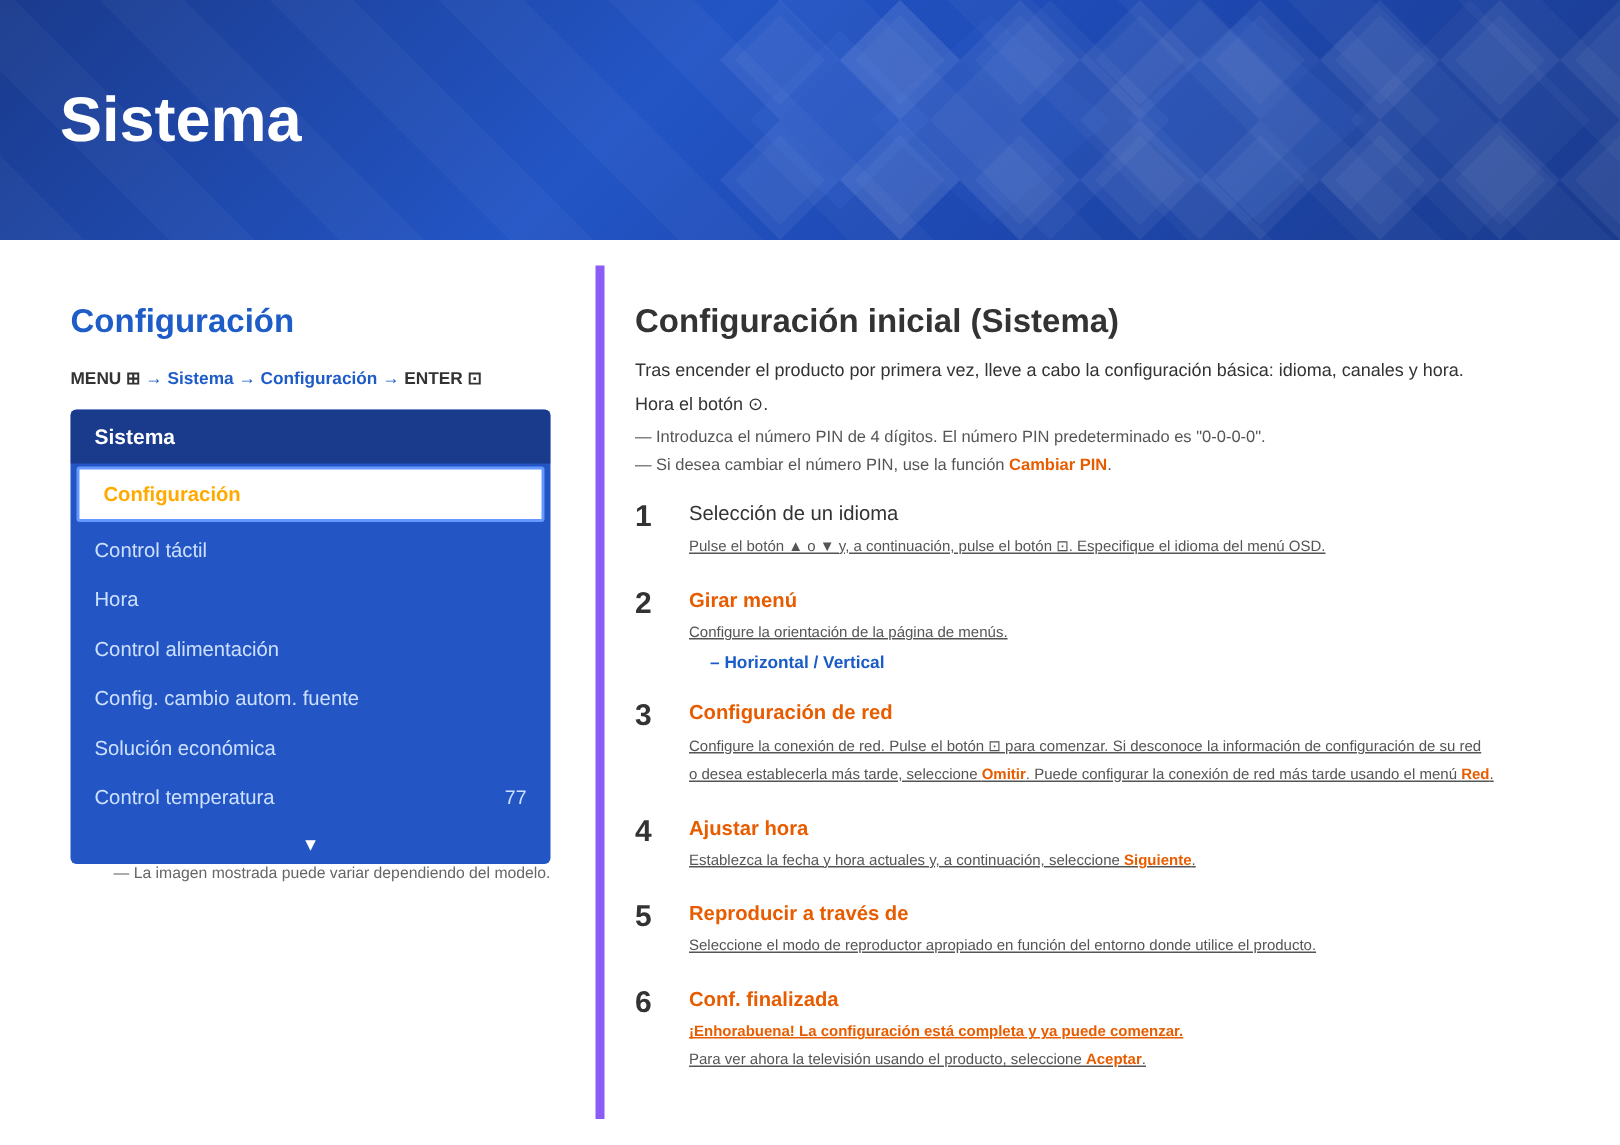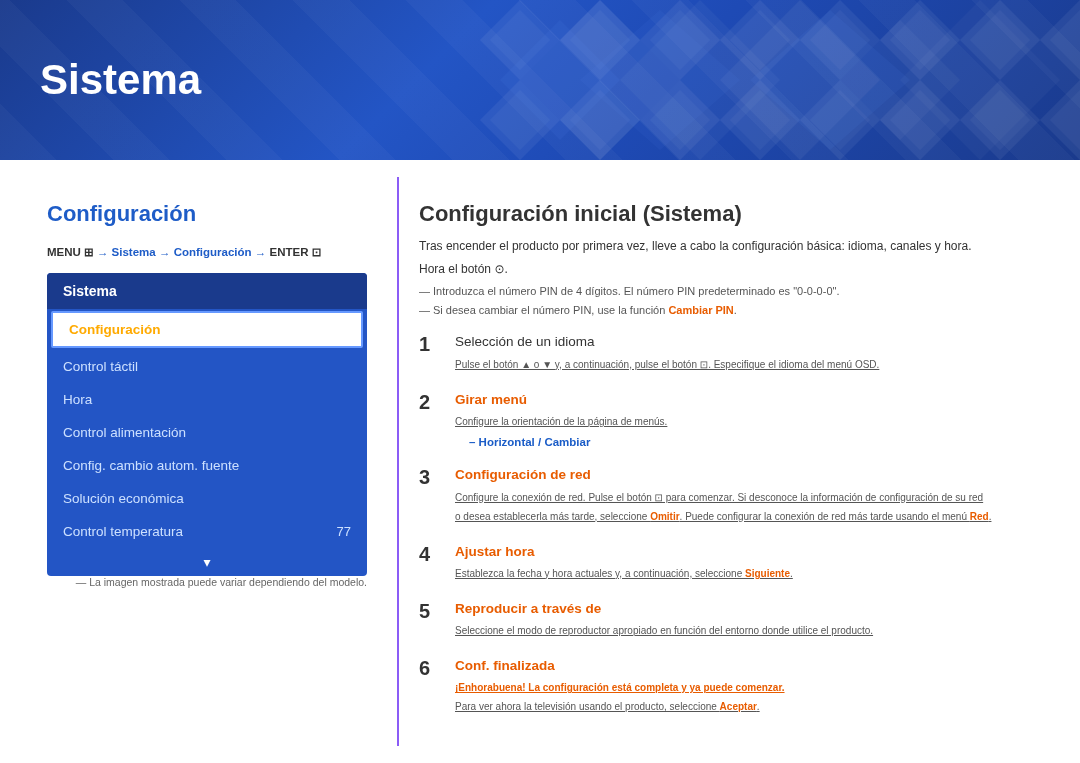--- a/index.html
+++ b/index.html
@@ -147,21 +147,21 @@
 
     .footnote::before {
       content: '— ';
     }
 
     
     .right-panel {
       flex: 1;
       padding: 24px 40px 24px 20px;
       overflow-y: auto;
-      border-left: 2px solid #8b5cf6;
+      border-left: 6px solid #8b5cf6;
     }
 
     .right-panel-title {
       font-size: 22px;
       font-weight: bold;
       color: #333;
       margin-bottom: 10px;
     }
 
     .intro-text {
@@ -364,21 +364,21 @@
           <p class="step-desc">Pulse el botón ▲ o ▼ y, a continuación, pulse el botón ⊡. Especifique el idioma del menú OSD.</p>
         </div>
       </div>
 
       <div class="step">
         <div class="step-number">2</div>
         <div class="step-content">
           <p class="step-title colored">Girar menú</p>
           <p class="step-desc">Configure la orientación de la página de menús.</p>
           <p class="step-option">
-            <span class="colored link-blue">– Horizontal / Cambiar</span>
+            <span class="colored link-blue">– Horizontal / Vertical</span>
           </p>
         </div>
       </div>
 
       <div class="step">
         <div class="step-number">3</div>
         <div class="step-content">
           <p class="step-title colored">Configuración de red</p>
           <p class="step-desc">Configure la conexión de red. Pulse el botón ⊡ para comenzar. Si desconoce la información de configuración de su red</p>
           <p class="step-desc">

